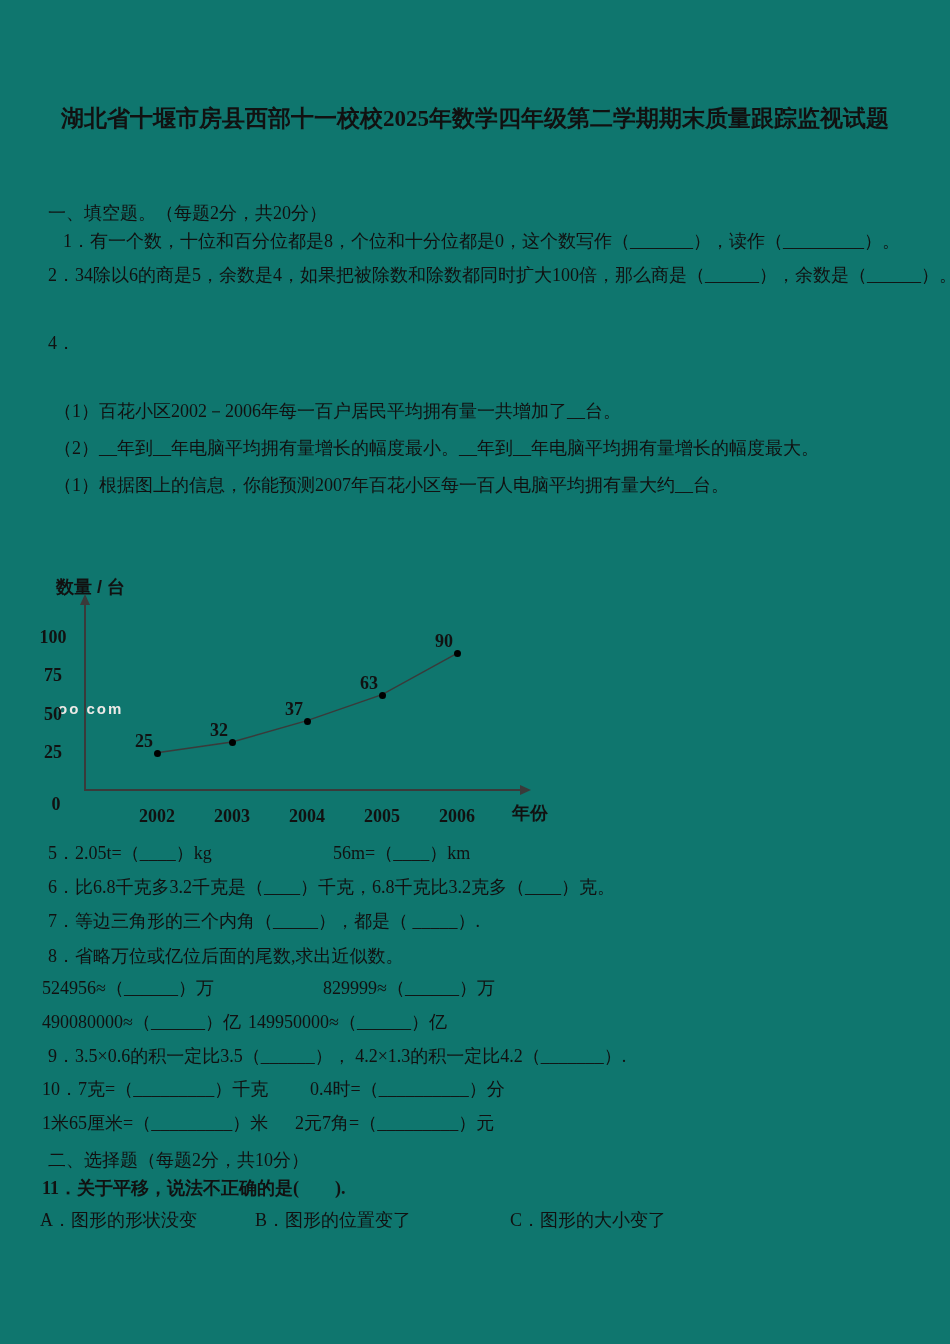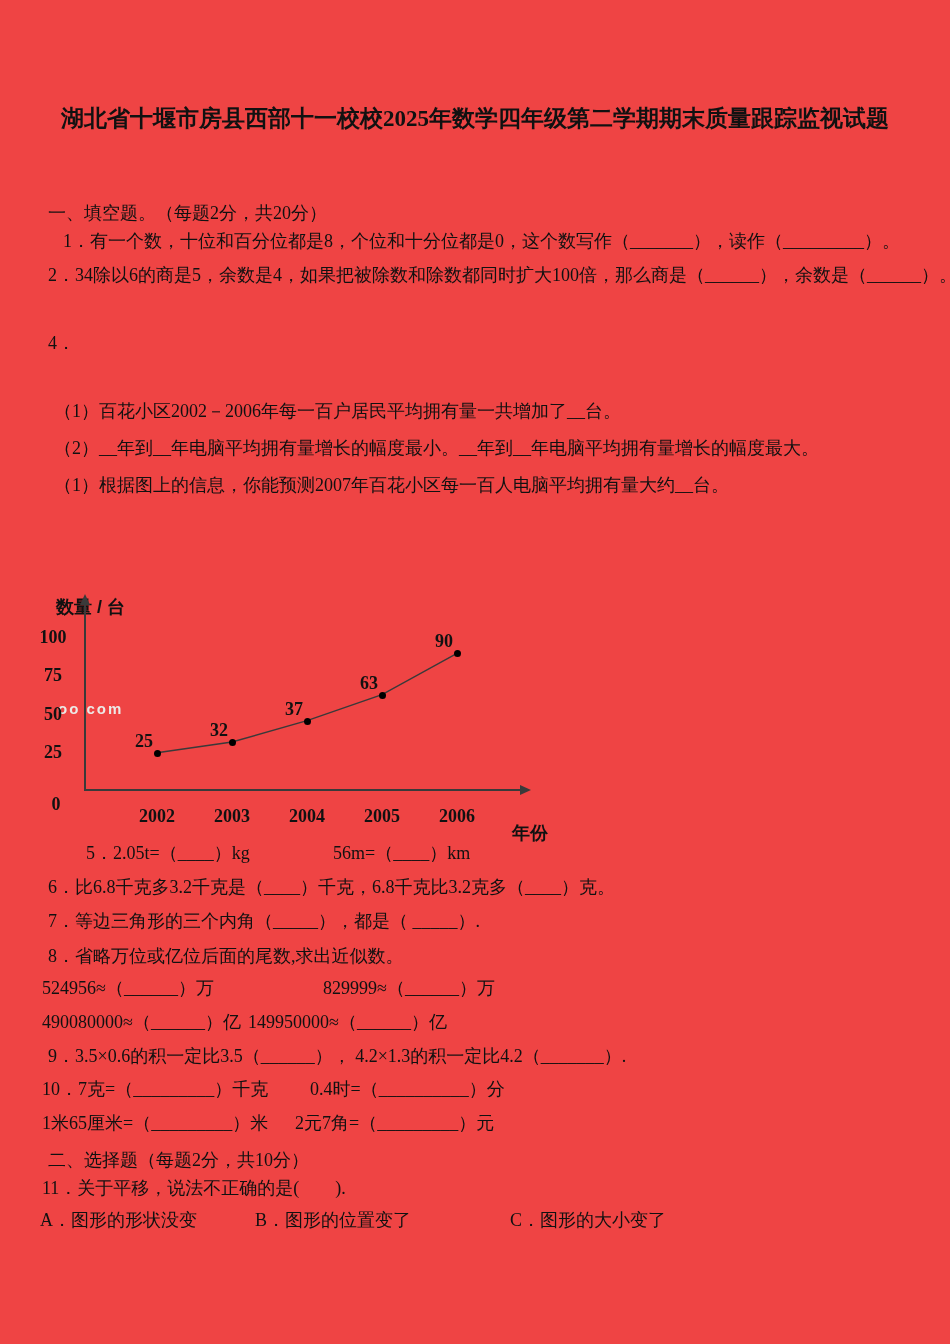--- a/index.html
+++ b/index.html
@@ -1,32 +1,32 @@
 <!DOCTYPE html>
 <html><head>
 <meta charset="utf-8">
 <style>
   html,body{margin:0;padding:0;background:#ffffff;}
-  .page{position:relative;width:950px;height:1344px;background:#ef4444;overflow:hidden;
+  .page{position:relative;width:950px;height:1344px;background:#0f766e;overflow:hidden;
         font-family:"Liberation Serif","DejaVu Serif",serif;color:#111;}
   .title{position:absolute;left:0;top:103px;width:950px;text-align:center;
          font-weight:bold;font-size:23px;line-height:32px;}
   .ln{position:absolute;font-size:18px;line-height:24px;white-space:pre;}
   #chart{position:absolute;left:0;top:570px;width:950px;height:270px;}
   .axis{position:absolute;background:#3a3a3a;}
   .arrow-up{position:absolute;width:0;height:0;border-left:5px solid transparent;
             border-right:5px solid transparent;border-bottom:11px solid #3a3a3a;}
   .arrow-right{position:absolute;width:0;height:0;border-top:5px solid transparent;
             border-bottom:5px solid transparent;border-left:11px solid #3a3a3a;}
   .ytick{position:absolute;font-weight:bold;font-size:18px;text-align:center;line-height:20px;}
   .vlabel{position:absolute;font-weight:bold;font-size:18px;text-align:right;line-height:20px;}
   .xtick{position:absolute;font-weight:bold;font-size:18px;text-align:center;line-height:20px;}
   .dot{position:absolute;width:7px;height:7px;border-radius:50%;background:#000;}
   .axlabel{position:absolute;font-weight:bold;font-size:18px;line-height:22px;
-           font-family:"Liberation Sans","DejaVu Sans",sans-serif;margin-top:20px;}
+           font-family:"Liberation Sans","DejaVu Sans",sans-serif;}
   .wm{position:absolute;color:#ece9e6;font-weight:bold;font-size:15px;letter-spacing:2px;
       font-family:"Liberation Sans","DejaVu Sans",sans-serif;}
   svg.series{position:absolute;left:0;top:0;}
 </style>
 </head>
 <body>
 
 <div class="page">
 
   <div class="title">湖北省十堰市房县西部十一校校2025年数学四年级第二学期期末质量跟踪监视试题</div>
@@ -66,34 +66,34 @@
       <div class="dot" style="left: 229px; top: 169.04px; background: rgb(0, 0, 0);"></div>
       <div class="vlabel" style="left: 194px; top: 150.04px; width: 34px;">32</div>
       <div class="dot" style="left: 304px; top: 147.62px; background: rgb(0, 0, 0);"></div>
       <div class="vlabel" style="left: 269px; top: 128.62px; width: 34px;">37</div>
       <div class="dot" style="left: 379px; top: 121.61px; background: rgb(0, 0, 0);"></div>
       <div class="vlabel" style="left: 344px; top: 102.61px; width: 34px;">63</div>
       <div class="dot" style="left: 454px; top: 80.3px; background: rgb(0, 0, 0);"></div>
       <div class="vlabel" style="left: 419px; top: 61.3px; width: 34px;">90</div>
     </div>
 
-  <div class="ln" style="left:48px;top:841px;margin-left:38px;">5．2.05t=（____）kg</div>
+  <div class="ln" style="left:48px;top:841px;">5．2.05t=（____）kg</div>
   <div class="ln" style="left:333px;top:841px;">56m=（____）km</div>
   <div class="ln" style="left:48px;top:875px;">6．比6.8千克多3.2千克是（____）千克，6.8千克比3.2克多（____）克。</div>
   <div class="ln" style="left:48px;top:909px;">7．等边三角形的三个内角（_____），都是（ _____）.</div>
   <div class="ln" style="left:48px;top:944px;">8．省略万位或亿位后面的尾数,求出近似数。</div>
   <div class="ln" style="left:42px;top:976px;">524956≈（______）万</div>
   <div class="ln" style="left:323px;top:976px;">829999≈（______）万</div>
   <div class="ln" style="left:42px;top:1010px;">490080000≈（______）亿</div>
   <div class="ln" style="left:248px;top:1010px;">149950000≈（______）亿</div>
   <div class="ln" style="left:48px;top:1044px;">9．3.5×0.6的积一定比3.5（______）， 4.2×1.3的积一定比4.2（_______）.</div>
   <div class="ln" style="left:42px;top:1077px;">10．7克=（_________）千克</div>
   <div class="ln" style="left:310px;top:1077px;">0.4时=（__________）分</div>
   <div class="ln" style="left:42px;top:1111px;">1米65厘米=（_________）米</div>
   <div class="ln" style="left:295px;top:1111px;">2元7角=（_________）元</div>
 
   <div class="ln" style="left:48px;top:1148px;">二、选择题（每题2分，共10分）</div>
-  <div class="ln" style="left:42px;top:1176px;">11．关于平移，说法不正确的是(　　).</div>
+  <div class="ln" style="left:42px;top:1176px;font-weight:bold;">11．关于平移，说法不正确的是(　　).</div>
   <div class="ln" style="left:40px;top:1208px;">A．图形的形状没变</div>
   <div class="ln" style="left:255px;top:1208px;">B．图形的位置变了</div>
   <div class="ln" style="left:510px;top:1208px;">C．图形的大小变了</div>
 
 </div>
 
 </body></html>

